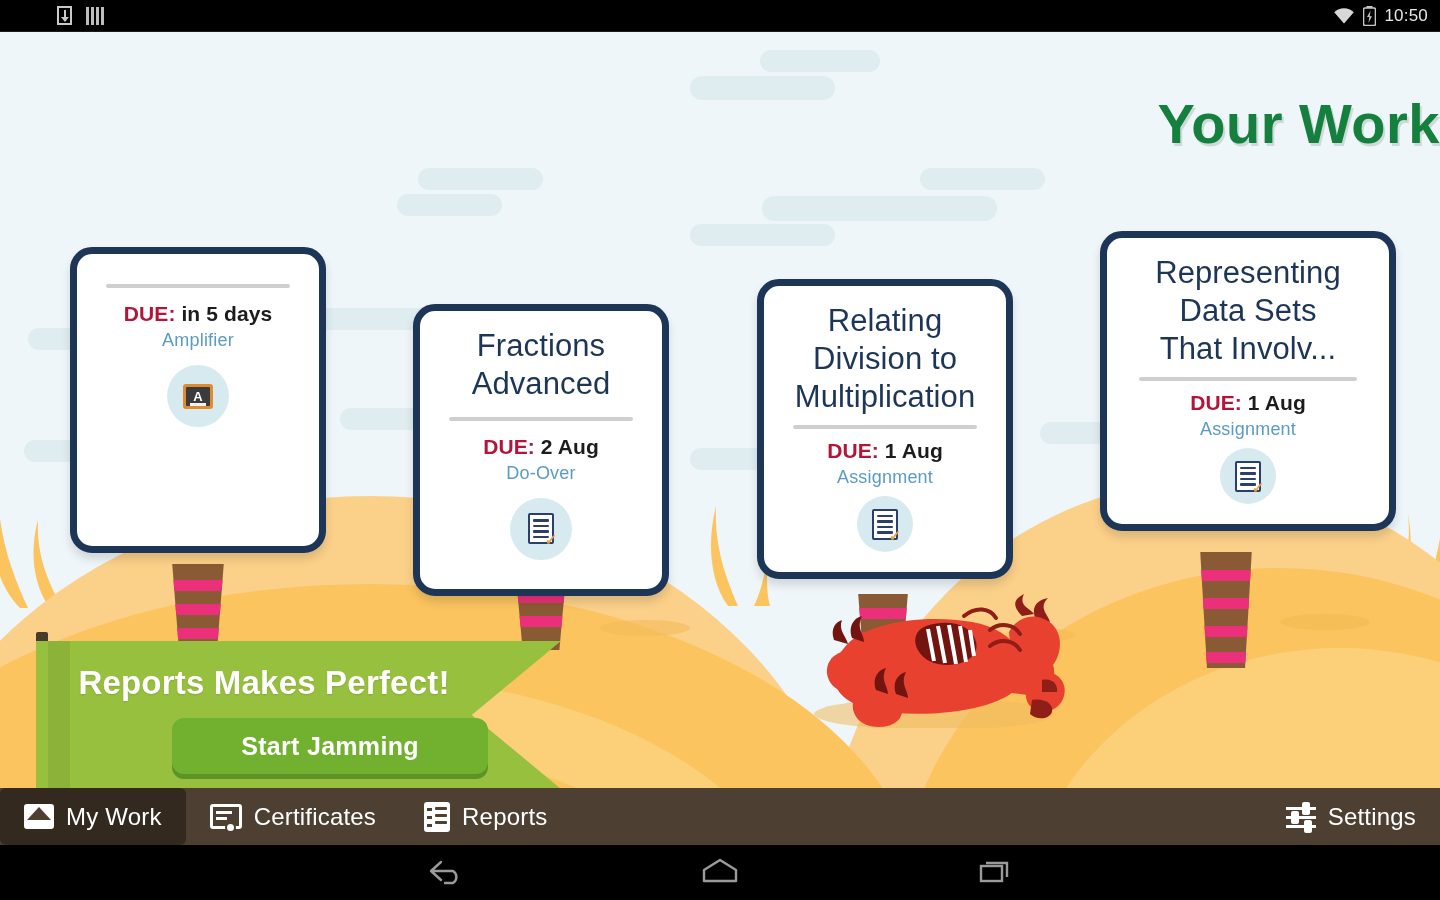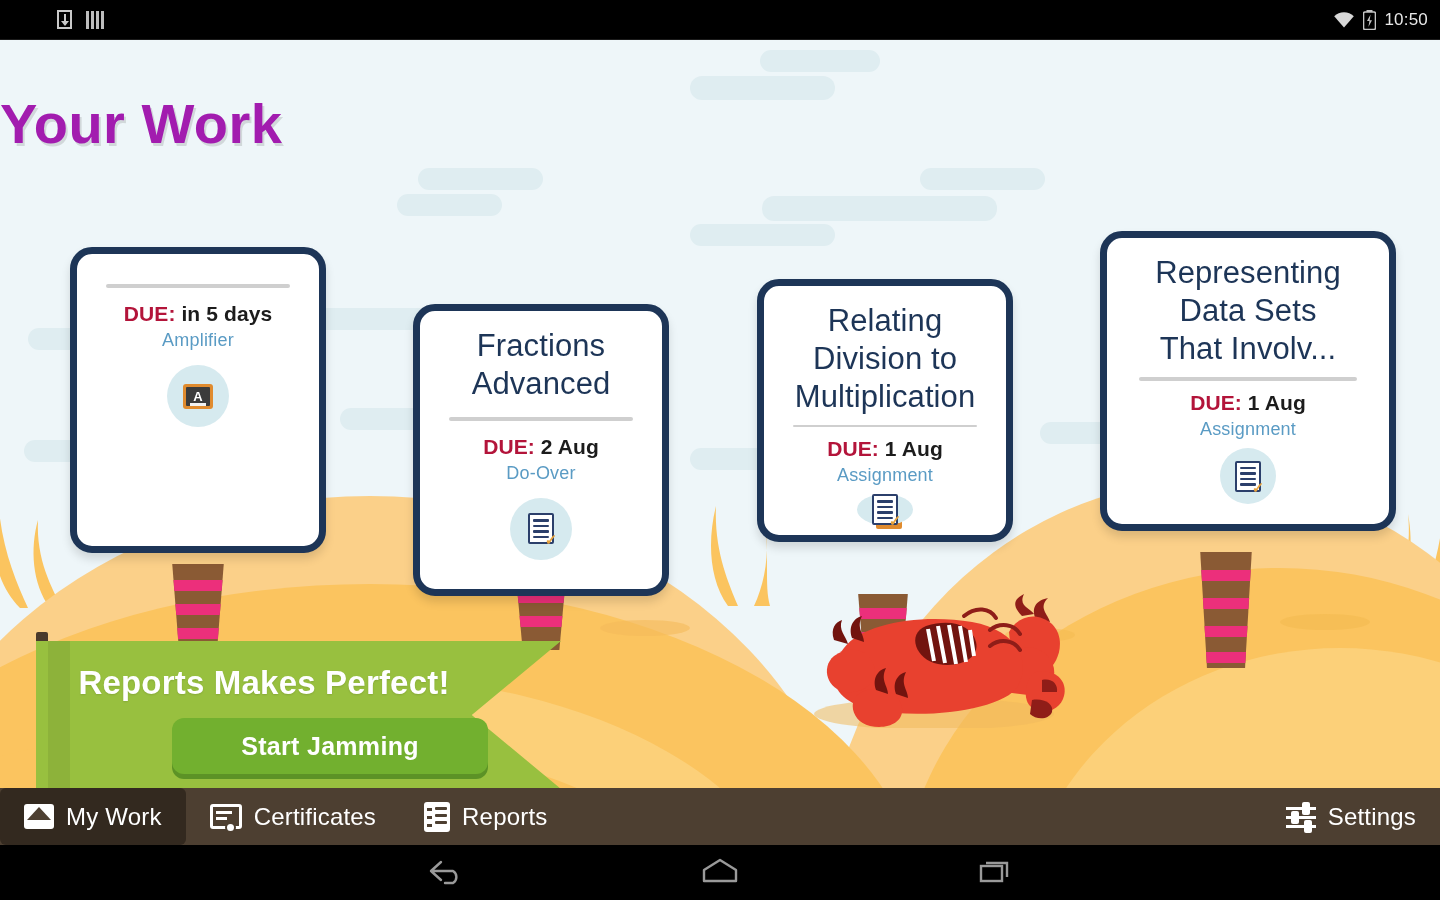--- a/index.html
+++ b/index.html
@@ -4,21 +4,21 @@
 <title>Your Work</title>
 <style>
   * { margin:0; padding:0; box-sizing:border-box; }
   html,body { width:1440px; height:900px; overflow:hidden; background:#000; }
   body { font-family:"Liberation Sans", sans-serif; }
 
   #screen { position:relative; width:1440px; height:900px; }
 
   
   .statusbar{
-    position:absolute; left:0; top:0; width:1440px; height:40px;
+    position:absolute; left:0; top:0; width:1440px; height:32px;
     background:#000; display:flex; align-items:center;
     border-bottom:1px solid #1b1b1b; z-index:60;padding-left:47px;
   }
   .sb-left{ display:flex; align-items:center; gap:14px; padding-left:10px; }
   .sb-right{ margin-left:auto; display:flex; align-items:center; gap:8px; padding-right:12px; }
   .sb-time{ color:#e8e8e8; font-size:17px; letter-spacing:.2px; }
   .icon-dl{ width:15px; height:19px; border:2px solid #c9c9c9; position:relative; background:#000;}
   .icon-dl:after{
     content:""; position:absolute; left:50%; top:2px; transform:translateX(-50%);
     width:2px; height:9px; background:#c9c9c9;
@@ -148,22 +148,22 @@
   .ico-sliders .knob{ position:absolute; width:8px; height:13px; background:#fff; border-radius:2px;}
 
   
   .sysnav{
     position:absolute; left:0; top:845px; width:1440px; height:55px; background:#000;
     display:flex; align-items:center; justify-content:center; gap:230px; z-index:50;
   }
   .sysnav div{ cursor:pointer; }
 
   h1.page-title{
-    position:absolute; left:0; top:63px; width:1440px; text-align:left;
-    color:#a21caf; font-size:56px; font-weight:bold; letter-spacing:.5px;
+    position:absolute; left:0; top:63px; width:1440px; text-align:right;
+    color:#15803d; font-size:56px; font-weight:bold; letter-spacing:.5px;
     text-shadow:2px 3px 0 rgba(0,0,0,.12);
     z-index:4;
   }
 </style>
 </head>
 <body>
 
 <div id="screen">
 
   <div class="statusbar">
@@ -310,21 +310,21 @@
               <i></i>
               <i></i>
               <i></i>
               <i></i>
             </div>
           <div class="check">✓</div>
         </div>
       </div>
     </div>
 
-    <div class="card" style="left:757px; top:251px; width:256px; height:263px;">
+    <div class="card" style="left:757px; top:251px; width:256px; height:300px;">
       <h2 style="white-space:pre-line;">Relating
 Division to
 Multiplication</h2>
       <div class="rule" style="margin:10px 0 10px 0;"></div>
       <div class="due">
         <span class="k">DUE:</span>
         <span>1 Aug</span>
       </div>
       <div class="kind">Assignment</div>
       <div class="badge" style="margin-top:8px; width:56px; height:56px;">

